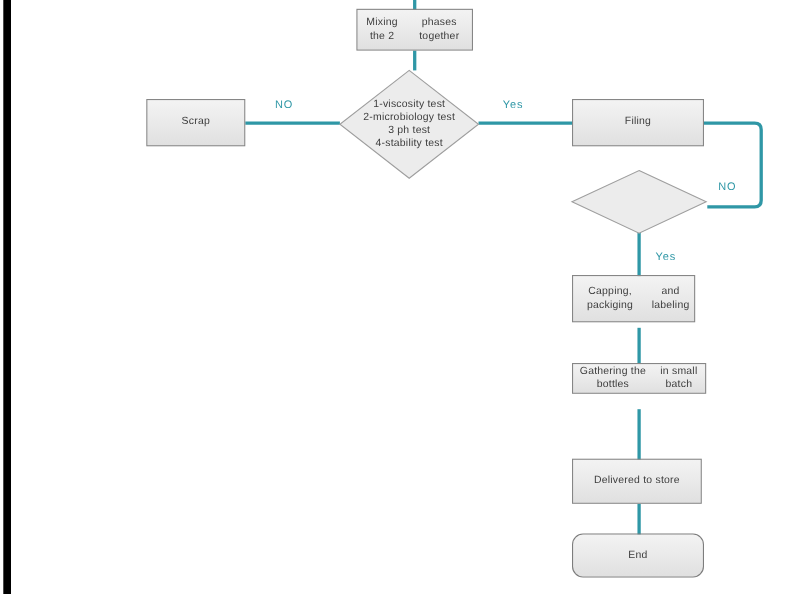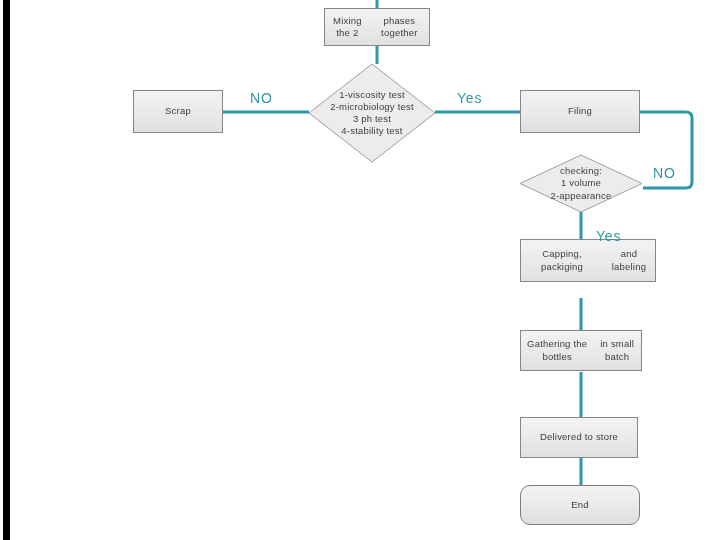--- a/index.html
+++ b/index.html
@@ -18,28 +18,28 @@
     display:flex;flex-direction:row;align-items:center;justify-content:center;
     font-size:9.5px;line-height:1.3;color:#3d3d3d;text-align:center;
     letter-spacing:.2px;
   }
   .node.rounded{border-radius:10px;border-color:#7d7d7d;}
   .diamond-text{
     position:absolute;display:flex;flex-direction:column;align-items:center;justify-content:center;
     font-size:9.5px;line-height:1.28;color:#3d3d3d;text-align:right;letter-spacing:.2px;
   }
   .edge-label{
-    position:absolute;font-size:14px;color:#2f97a6;letter-spacing:.8px;
+    position:absolute;font-size:10px;color:#2f97a6;letter-spacing:.8px;
   }
   
   #node-mixing    {left:324px;top:8px;  width:106px;height:38px;}
   #node-scrap     {left:133px;top:90px; width:90px; height:43px;}
   #node-filing    {left:520px;top:90px; width:120px;height:43px;}
-  #node-capping   {left:520px;top:239px;width:136px;height:43px;}
-  #node-gathering {left:520px;top:330px;width:122px;height:41px;}
+  #node-capping   {left:520px;top:250px;width:112px;height:43px;}
+  #node-gathering {left:520px;top:330px;width:122px;height:28px;}
   #node-delivered {left:520px;top:417px;width:118px;height:41px;}
   #node-end       {left:520px;top:485px;width:120px;height:40px;}
   #dtext-tests    {left:309px;top:64px; width:126px;height:98px;}
   #dtext-checking {left:520px;top:155px;width:122px;height:57px;}
   #label-tests-no    {left:250px;top:90px;}
   #label-tests-yes   {left:457px;top:90px;}
   #label-checking-no {left:653px;top:165px;}
   #label-checking-yes{left:596px;top:228px;}
 </style>
 </head>
@@ -80,25 +80,20 @@
   </div>
 
   <div class="node" id="node-filing">
     <span>Filing</span>
   </div>
 
   <div class="node" id="node-scrap">
     <span>Scrap</span>
   </div>
 
-  <div class="diamond-text" id="dtext-checking">
-    <span>checking:</span>
-    <span>1 volume</span>
-    <span>2-appearance</span>
-  </div>
 
   <div class="node" id="node-capping">
     <span>Capping, packiging</span>
     <span>and labeling</span>
   </div>
 
   <div class="node" id="node-gathering">
     <span>Gathering the bottles</span>
     <span>in small batch</span>
   </div>

